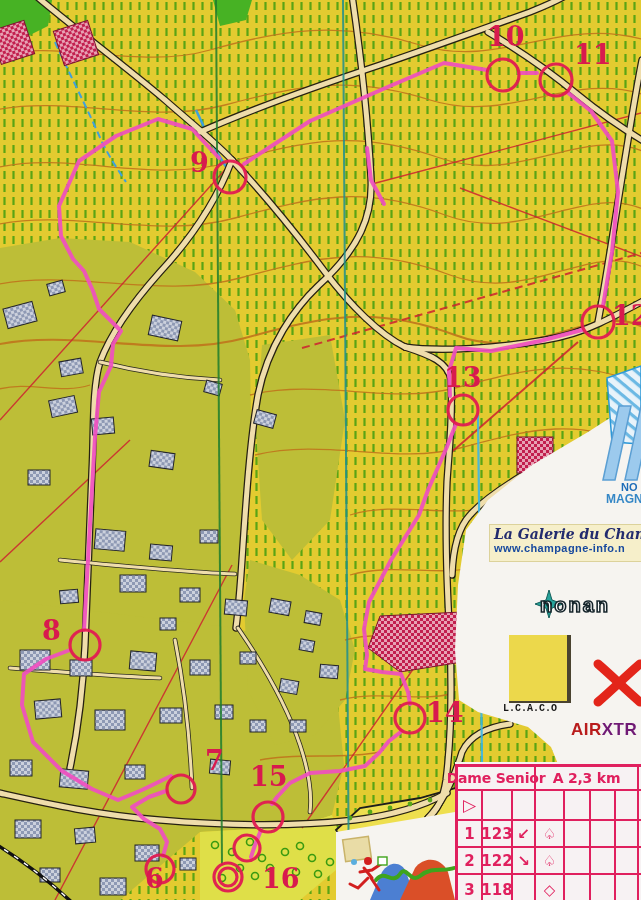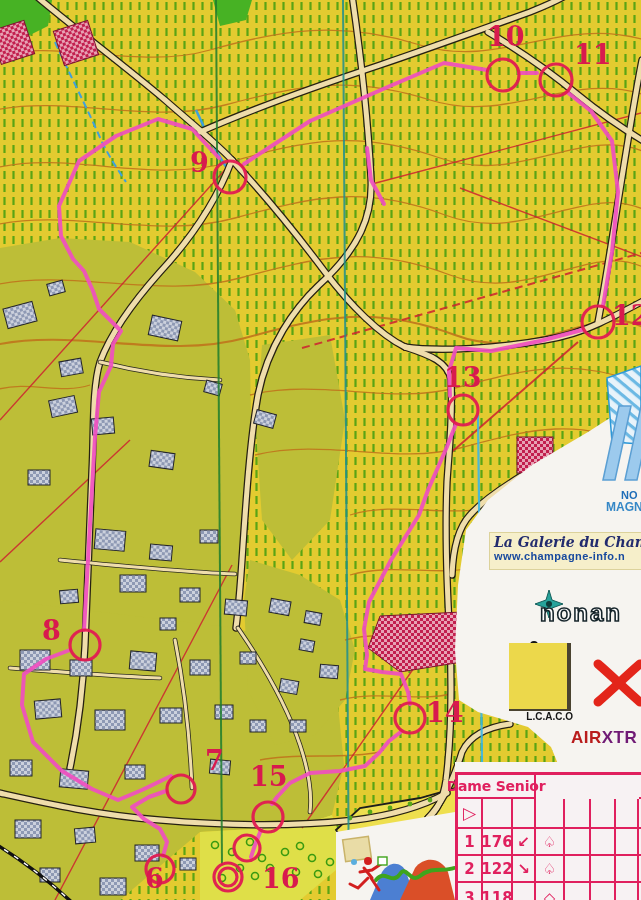--- a/index.html
+++ b/index.html
@@ -1,33 +1,33 @@
 <!DOCTYPE html>
 <html><head>
 <meta charset="utf-8">
 <style>
   html,body{margin:0;padding:0;background:#efede6;}
   .stage{position:relative;width:641px;height:900px;overflow:hidden;background:#f6f4f0;
          font-family:"Liberation Sans",sans-serif;}
   .stage svg{position:absolute;left:0;top:0;}
   .ctl-num{font-family:"DejaVu Serif",serif;font-weight:700;font-size:27px;fill:#d81a4e;}
   
-  .abs{position:absolute;margin-top:8px;}
+  .abs{position:absolute;}
   .champ-banner{left:489px;top:524px;width:160px;height:38px;background:#f6efca;
     border:1px solid #dcd29b;box-sizing:border-box;padding:1px 4px;overflow:hidden;}
   .champ-title{font-family:"DejaVu Serif",serif;font-style:italic;font-weight:700;
     font-size:14px;color:#222b6e;white-space:nowrap;}
   .champ-url{font-weight:700;font-size:11px;color:#17499e;white-space:nowrap;letter-spacing:.4px;}
   .nonan{left:536px;top:590px;width:110px;height:30px;display:flex;align-items:center;overflow:hidden;}
-  .nonan-text{font-weight:700;font-size:24px;letter-spacing:2px;color:#ffffff;
+  .nonan-text{font-weight:700;font-size:20px;letter-spacing:2px;color:#ffffff;
     -webkit-text-stroke:1.6px #15242a;text-stroke:1.6px #15242a;margin-left:4px;white-space:nowrap;}
   .lcaco{left:509px;top:635px;width:58px;height:66px;background:#ecd84b;
     border-right:4px solid #4a4330;border-bottom:2px solid #4a4330;}
-  .lcaco-label{left:503px;top:703px;width:70px;text-align:right;
-    font-family:Liberation Sans, sans-serif;font-weight:700;font-size:10px;color:#161616;}
+  .lcaco-label{left:503px;top:703px;width:70px;text-align:left;
+    font-family:Liberation Mono, monospace;font-weight:700;font-size:10px;color:#161616;}
   .air-text{left:571px;top:720px;width:80px;font-weight:700;font-size:17px;
     letter-spacing:.5px;white-space:nowrap;overflow:hidden;}
   .air-black{color:#b91c1c;} .air-red{color:#701a75;}
   .nlogo-t1{left:621px;top:481px;font-weight:700;font-size:11px;color:#1f6db8;white-space:nowrap;}
   .nlogo-t2{left:606px;top:492px;font-weight:700;font-size:12px;color:#3587c6;white-space:nowrap;}
   
   .card{left:455px;top:764px;width:210px;background:#f7f2f3;border:3px solid #e0205e;
     box-sizing:border-box;display:grid;
     grid-template-columns:25px 30px 23px 29px 26px 25px 23px 20px;
     grid-template-rows:24px 30px 27px 27px 32px;}
@@ -349,33 +349,34 @@
 
 <div class="abs lcaco"></div>
 <div class="abs lcaco-label">L.C.A.C.O</div>
 
 <div class="abs air-text">
   <span class="air-black">AIR</span><span class="air-red">XTR</span>
 </div>
 
 <div class="abs card">
   <div class="cc hdr" style="grid-column:1/4">Dame Senior</div>
+  <div class="cc hdr" style="grid-column:4/8">A 2,3 km</div>
   <div class="cc hdr" style="grid-column:8/9"></div>
 
   <div class="cc start">▷</div>
   <div class="cc"></div>
       <div class="cc"></div>
   <div class="cc"></div>
       <div class="cc"></div>
   <div class="cc"></div>
       <div class="cc"></div>
   <div class="cc"></div>
 
   <div class="cc">1</div>
-  <div class="cc">176</div>
+  <div class="cc">123</div>
   <div class="cc sym">↙</div>
   <div class="cc sym">♤</div>
   <div class="cc"></div>
       <div class="cc"></div>
   <div class="cc"></div>
       <div class="cc"></div>
 
   <div class="cc">2</div>
   <div class="cc">122</div>
   <div class="cc sym">↘</div>

